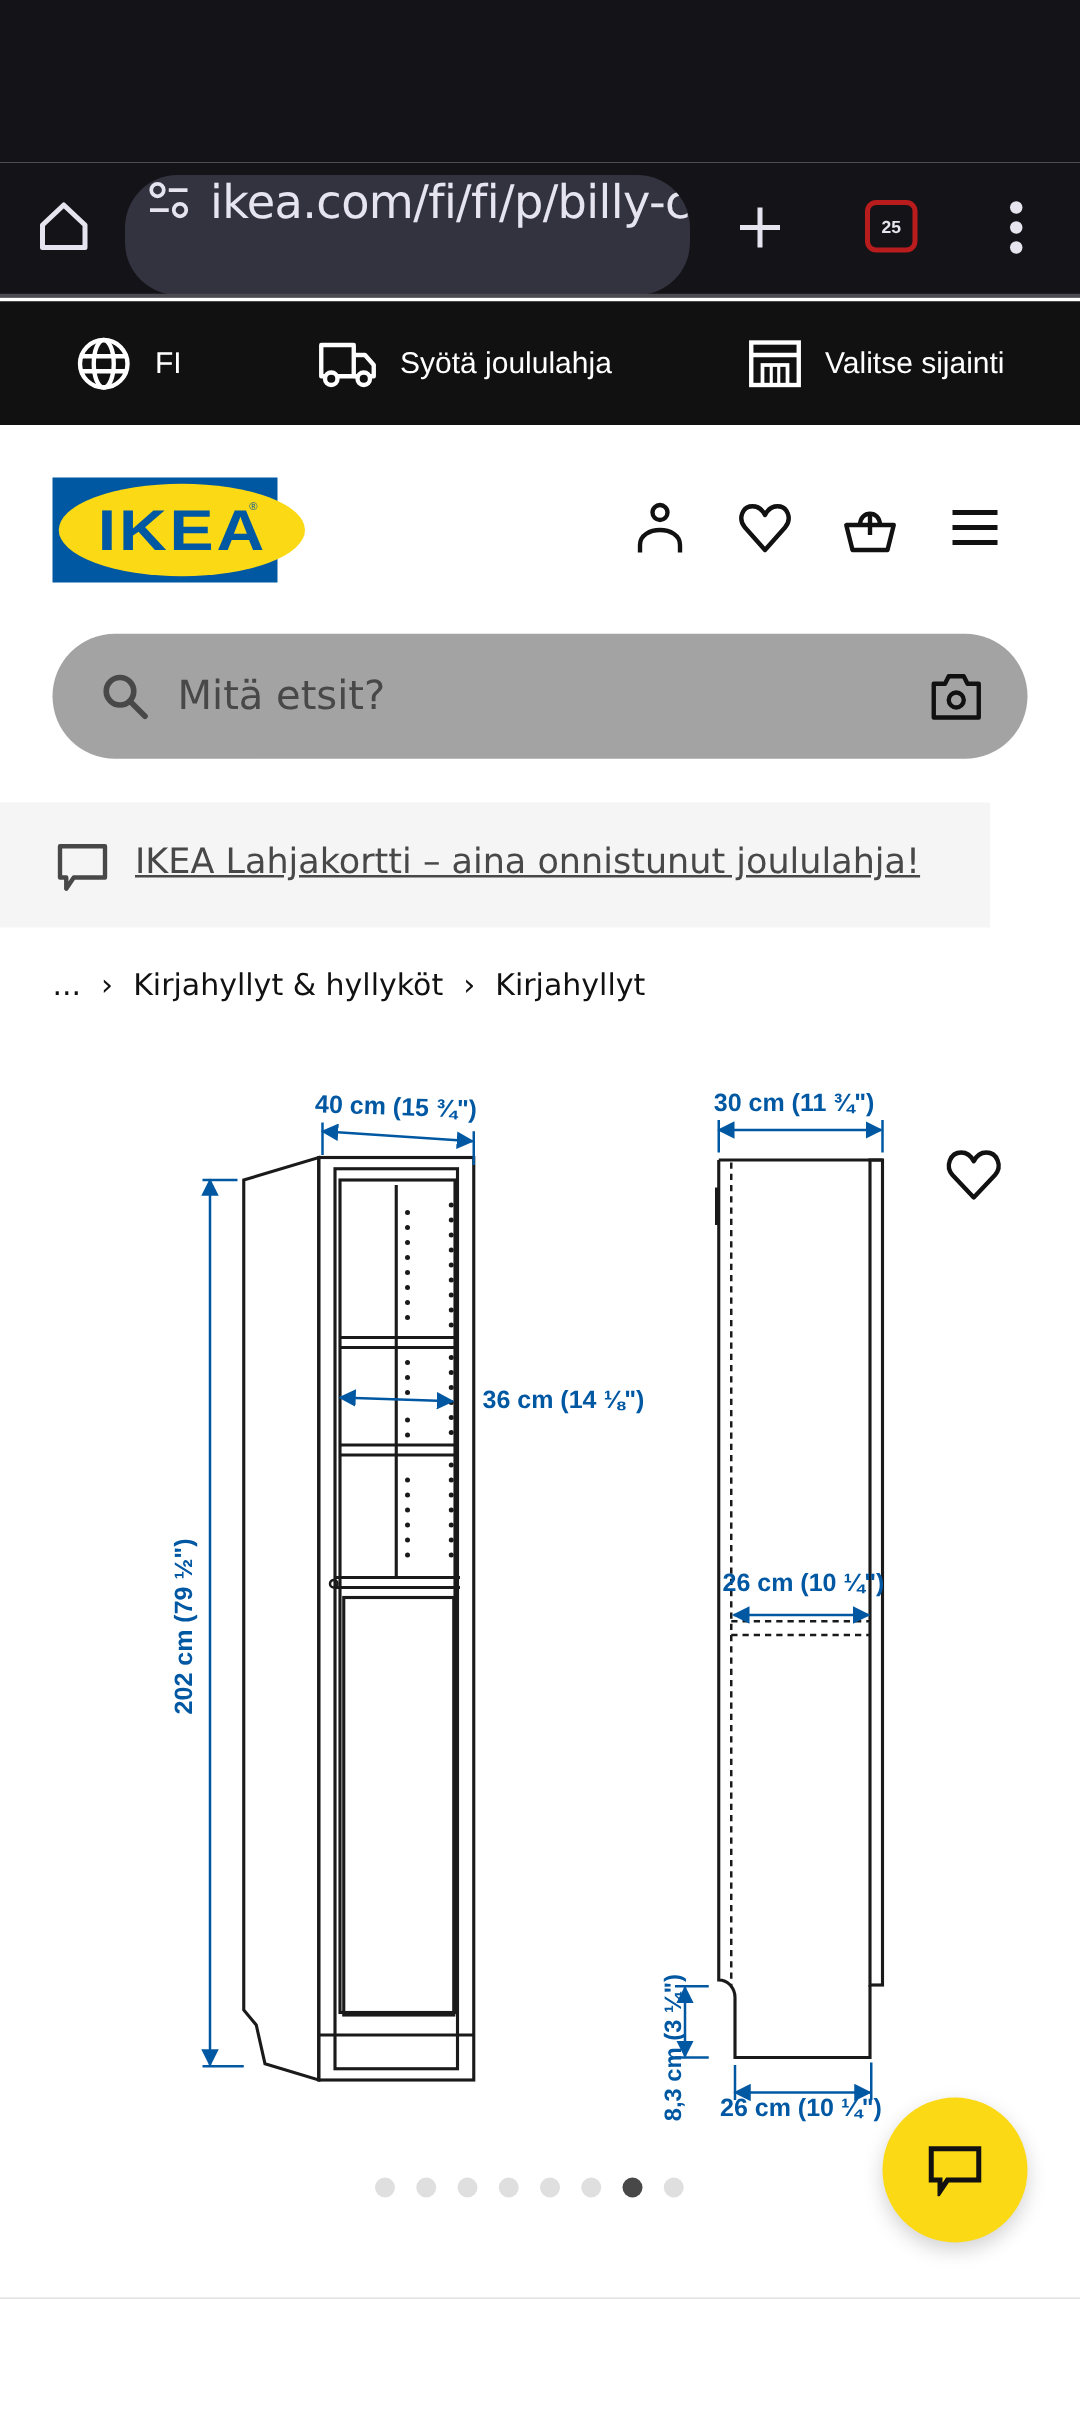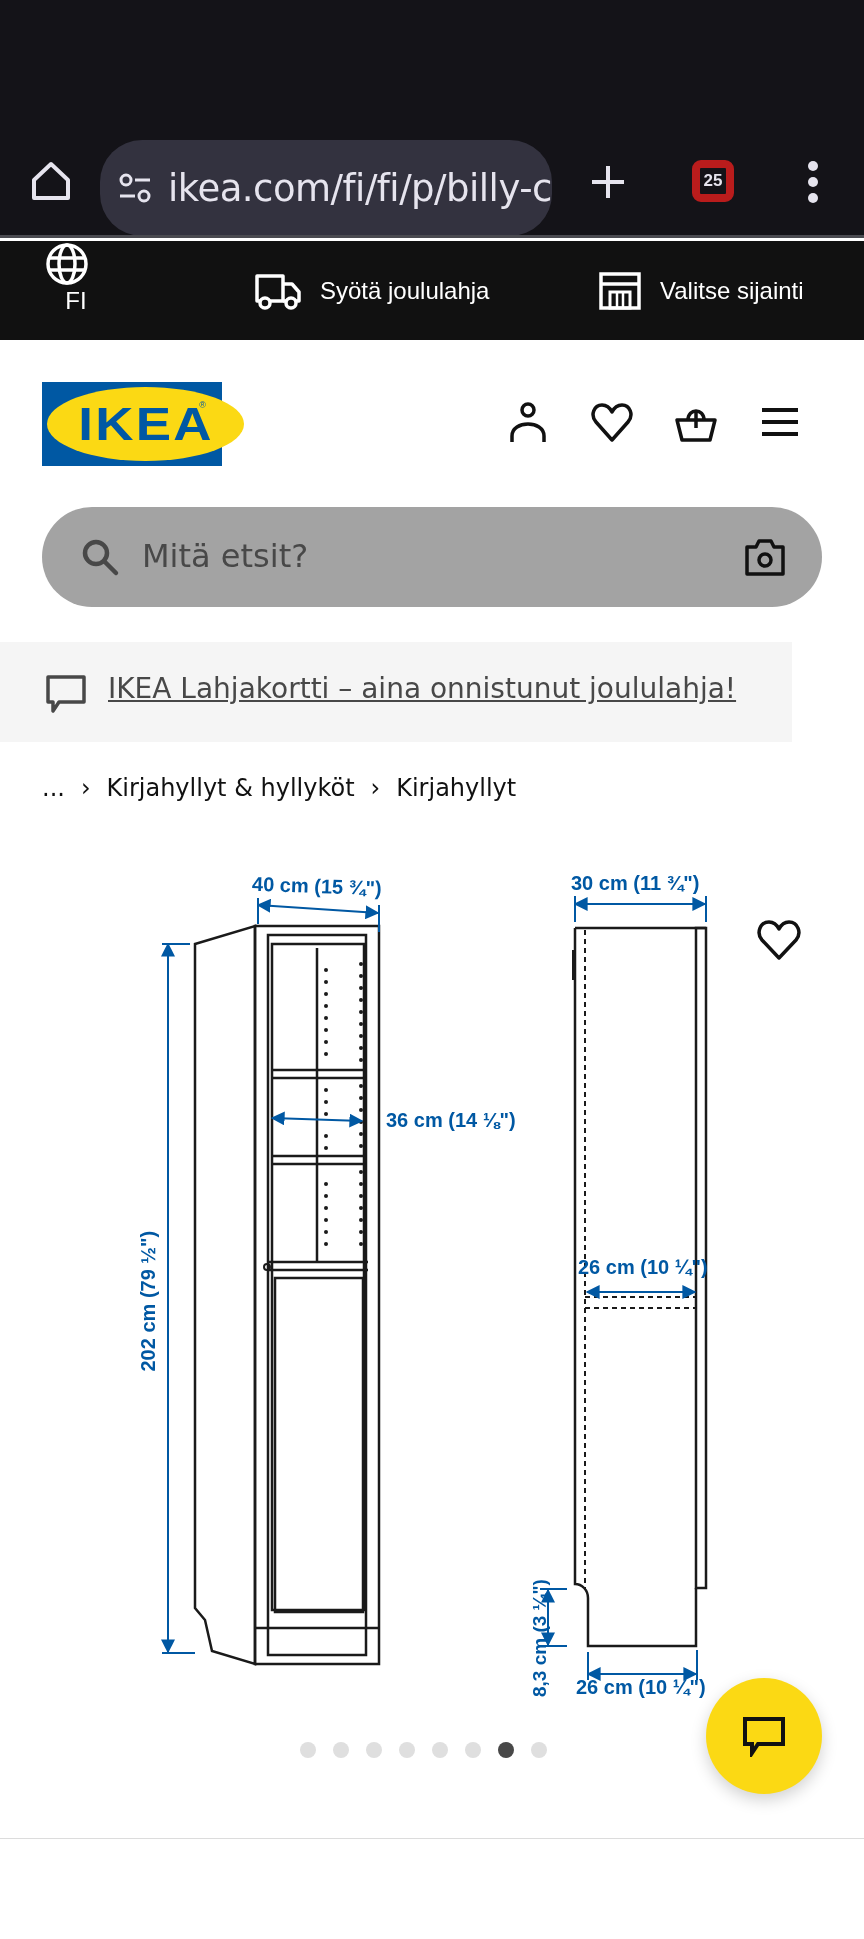--- a/index.html
+++ b/index.html
@@ -3,25 +3,25 @@
 <meta charset="utf-8">
 <style>
   * { box-sizing: border-box; margin: 0; padding: 0; }
   html, body { width: 864px; height: 1939px; overflow: hidden; background: #ffffff; }
   body { font-family: "Liberation Sans", "DejaVu Sans", sans-serif; color: #111; position: relative; }
 
   .status-area { position: absolute; left: 0; top: 0; width: 864px; height: 130px; background: #141318; }
   .browser-bar { position: absolute; left: 0; top: 130px; width: 864px; height: 108px; background: #141318; }
   .browser-bar .divider { position: absolute; left: 0; bottom: 0; width: 100%; height: 3px; background: #4a4a50; }
   .home-btn { position: absolute; left: 28px; top: 28px; width: 46px; height: 46px; }
-  .url-pill { position: absolute; left: 100px; top: 10px; width: 452px; height: 96px; border-radius: 42px; background: #33323f; display: flex; align-items: center; overflow: hidden; }
+  .url-pill { position: absolute; left: 100px; top: 10px; width: 452px; height: 96px; border-radius: 42px; background: #33323f; display: flex; align-items: flex-start; overflow: hidden; }
   .url-pill .tune { width: 40px; height: 40px; margin-left: 16px; flex: none; }
   .url-pill .url { color: #e6e4ee; font-size: 37px; margin-left: 12px; white-space: nowrap; font-family: "DejaVu Sans", sans-serif; letter-spacing: -0.5px; }
   .newtab-btn { position: absolute; left: 586px; top: 30px; width: 44px; height: 44px; }
-  .tabs-btn { position: absolute; left: 692px; top: 30px; width: 42px; height: 42px; border: 8px solid #b91c1c; border-radius: 9px; color: #e6e4ee; font-size: 17px; font-weight: bold; display: flex; align-items: center; justify-content: center; }
+  .tabs-btn { position: absolute; left: 692px; top: 30px; width: 42px; height: 42px; border: 4px solid #b91c1c; border-radius: 9px; color: #e6e4ee; font-size: 14px; font-weight: bold; display: flex; align-items: center; justify-content: center; }
   .menu-btn { position: absolute; left: 800px; top: 28px; width: 26px; height: 48px; }
 
   .utility-bar { position: absolute; left: 0; top: 241px; width: 864px; height: 99px; background: #111111; color: #fff; }
   .util-item { position: absolute; top: 0; height: 99px; display: flex; align-items: center; font-size: 24px; }
   .util-item svg { margin-right: 18px; }
 
   .header { position: absolute; left: 0; top: 340px; width: 864px; height: 300px; background: #fff; }
   .logo { position: absolute; left: 42px; top: 42px; width: 180px; height: 84px; background: #0058a3; }
   .logo .oval { position: absolute; left: 5px; top: 5px; width: 197px; height: 74px; border-radius: 50%; background: #fbd914; display: flex; align-items: center; justify-content: center; }
   .logo .word { color: #0058a3; font-weight: 900; font-size: 46px; letter-spacing: 2px; font-family: "Liberation Sans", sans-serif; transform: scaleX(1.15); }
@@ -73,21 +73,21 @@
   <div class="tabs-btn">25</div>
   <svg class="menu-btn" viewBox="0 0 26 48">
     <circle cx="13" cy="8" r="5" fill="#e6e4ee"></circle>
     <circle cx="13" cy="24" r="5" fill="#e6e4ee"></circle>
     <circle cx="13" cy="40" r="5" fill="#e6e4ee"></circle>
   </svg>
   <div class="divider"></div>
 </div>
 
 <div class="utility-bar">
-  <div class="util-item" style="left:44px;flex-direction:column;">
+  <div class="util-item" style="left:60px;">
     <svg width="46" height="46" viewBox="0 0 46 46">
       <circle cx="23" cy="23" r="19" fill="none" stroke="#fff" stroke-width="3.5"></circle>
       <ellipse cx="23" cy="23" rx="8" ry="19" fill="none" stroke="#fff" stroke-width="3.5"></ellipse>
       <line x1="4" y1="17" x2="42" y2="17" stroke="#fff" stroke-width="3.5"></line>
       <line x1="4" y1="29" x2="42" y2="29" stroke="#fff" stroke-width="3.5"></line>
     </svg>
     <span>FI</span>
   </div>
   <div class="util-item" style="left:254px;">
     <svg width="48" height="40" viewBox="0 0 48 40">

